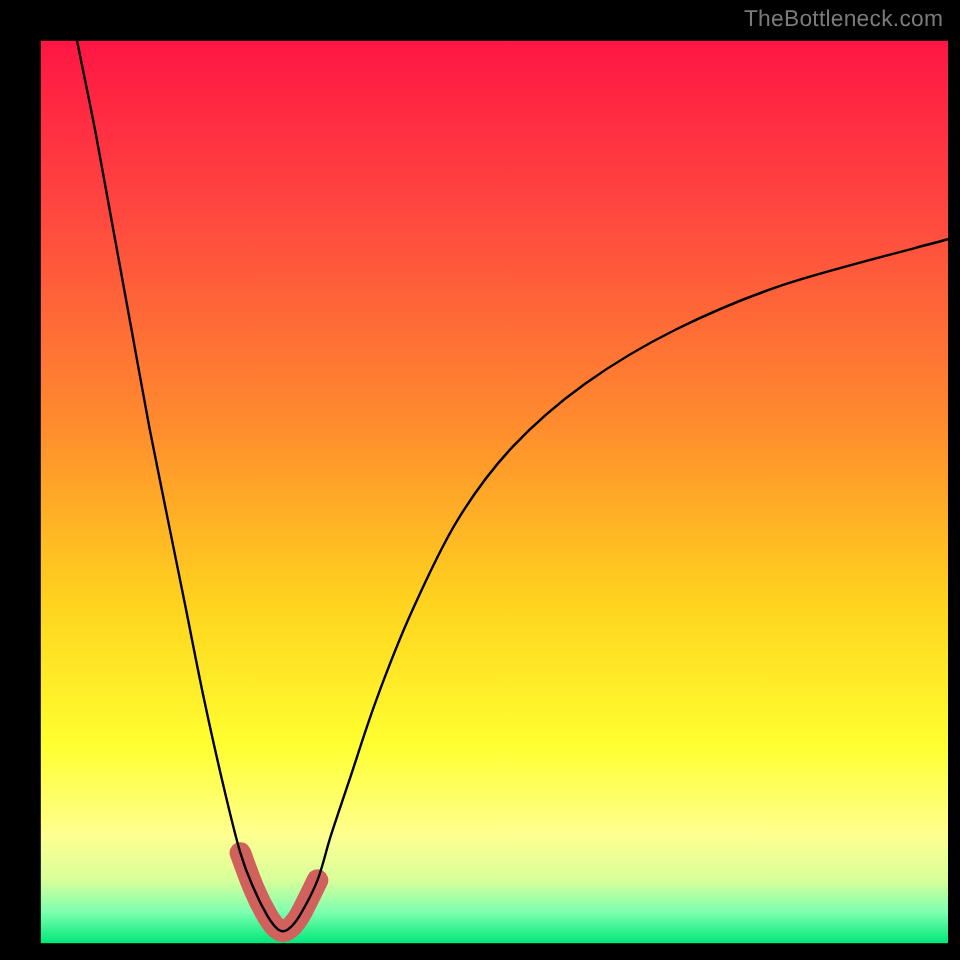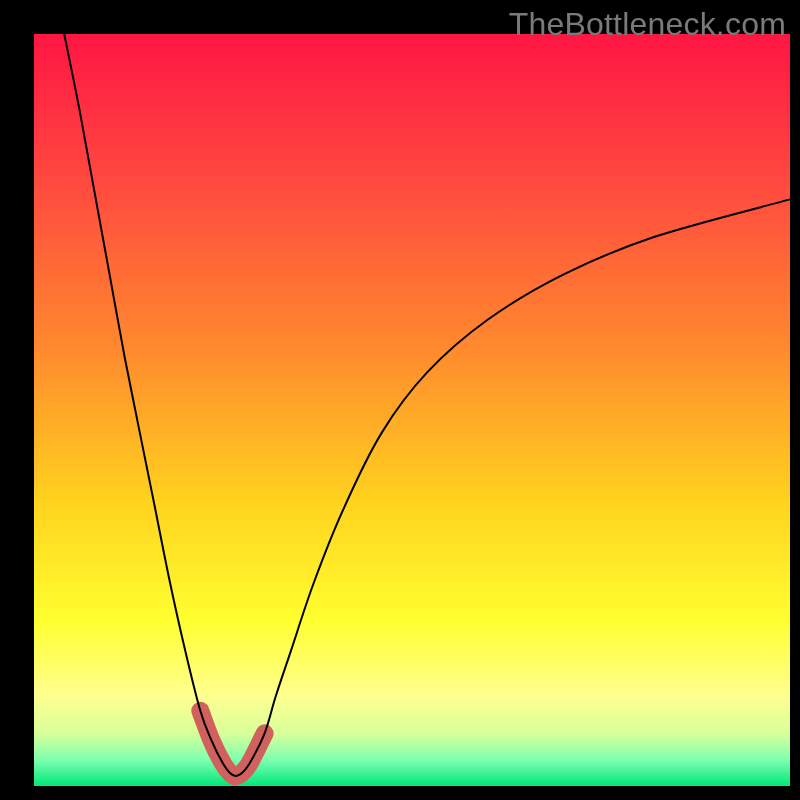--- a/index.html
+++ b/index.html
@@ -15,21 +15,21 @@
     position: relative;
     width: 800px;
     height: 800px;
     background: #000;
   }
   .watermark {
     position: absolute;
     top: 6px;
     right: 14px;
     color: #7a7a7a;
-    font-size: 32px;
+    font-size: 19px;
     font-weight: 500;
     letter-spacing: 0.2px;
     z-index: 10;
   }
   svg {
     display: block;
   }
 </style>
 </head>
 <body>

